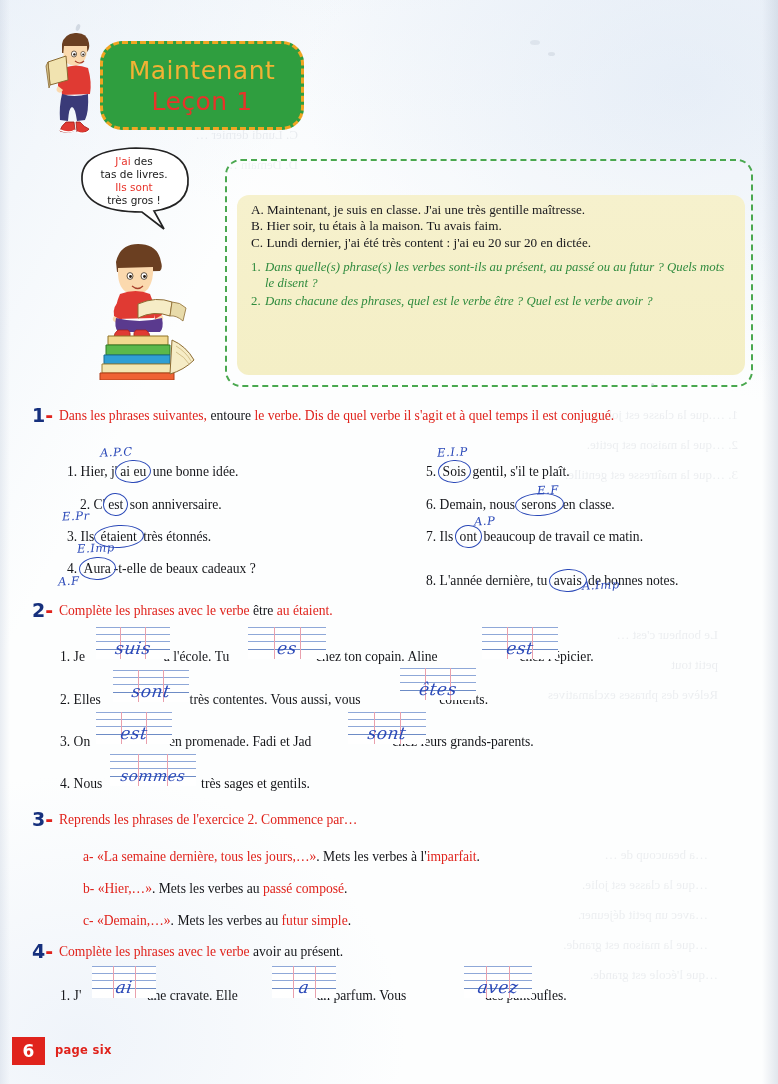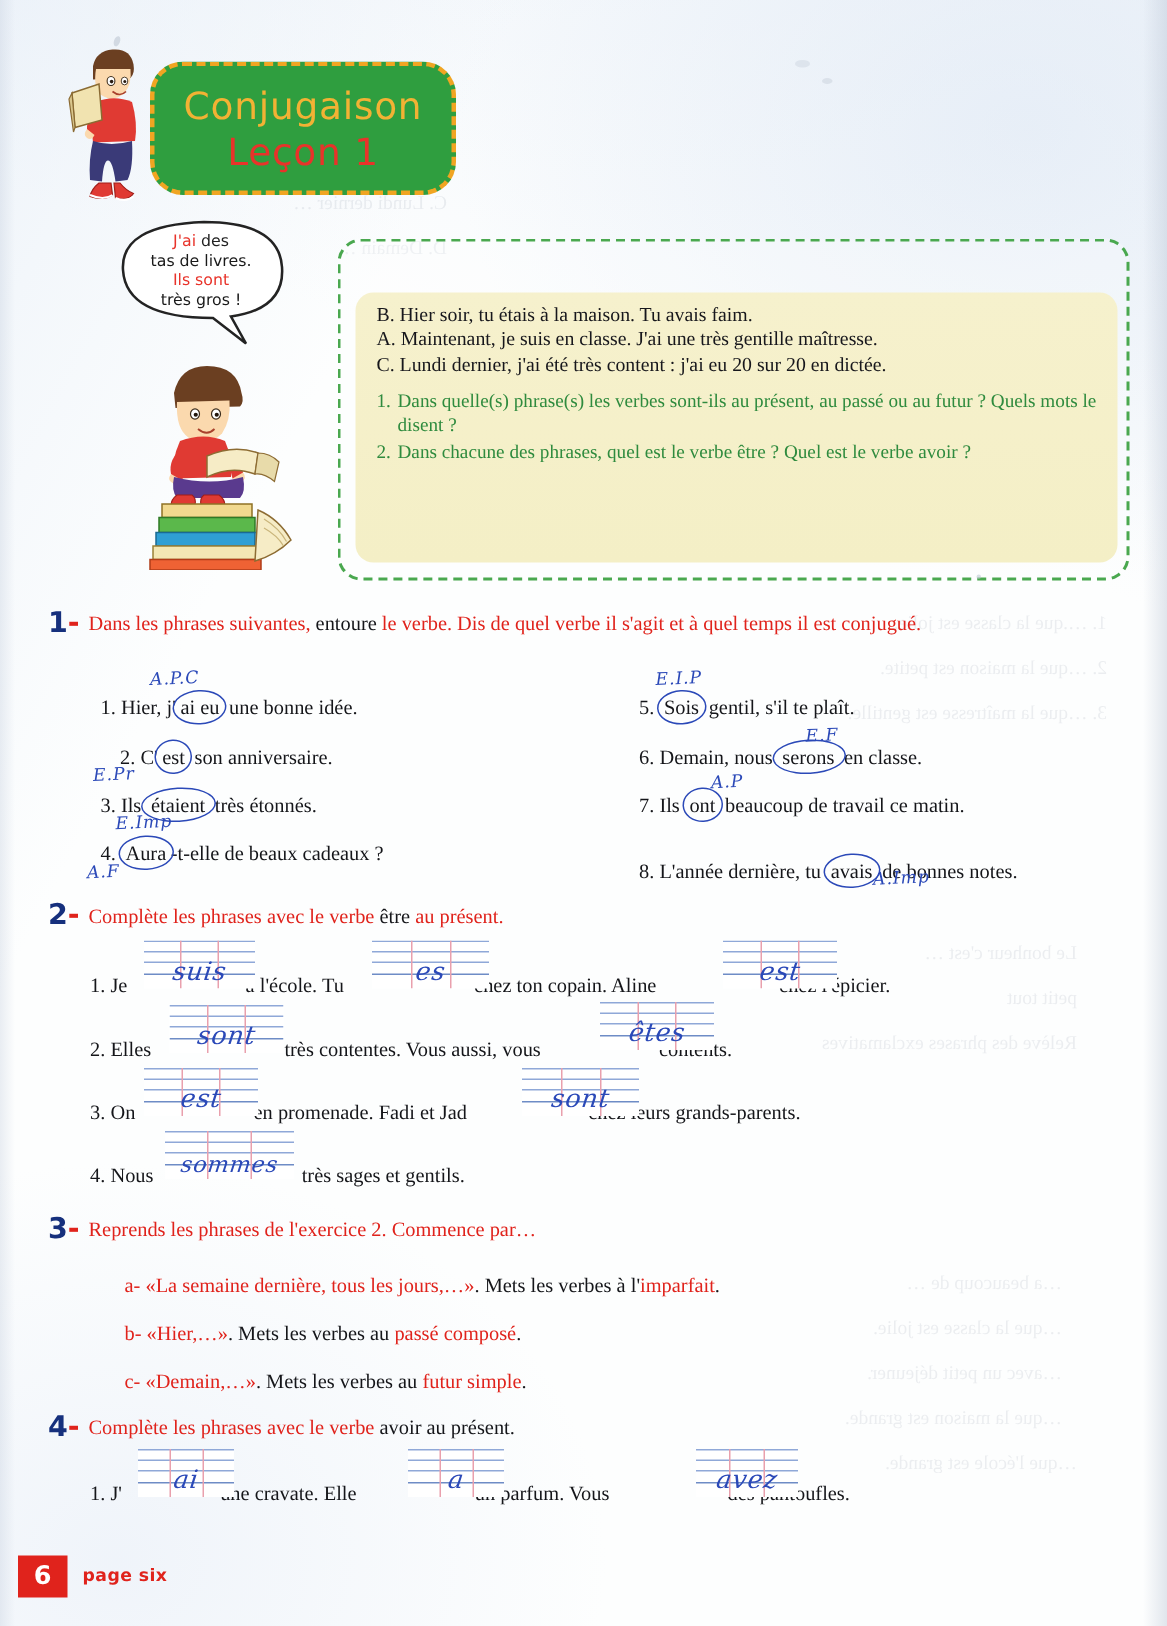--- a/index.html
+++ b/index.html
@@ -107,21 +107,21 @@
     font-family:"Liberation Serif",serif;font-size:13.2px;line-height:16.4px;
     color:#17171c;white-space:nowrap;
   }
   .dq{
     font-family:"Liberation Serif",serif;font-size:12.8px;line-height:16px;
     color:#2f8b3e;
   }
   .dq-wrap{margin-top:8px;}
   .dq-item{display:flex;}
   .dq-num{width:14px;flex:none;}
-  .dq-txt{flex:1;}
+  .dq-txt{flex:1;font-style:italic;}
 
   
   .ex{position:absolute;left:0;width:778px;}
   .ex-num{
     position:absolute;left:32px;
     font-family:"DejaVu Sans",sans-serif;font-weight:bold;font-size:19px;
     color:#16307d;letter-spacing:0;
   }
   .ex-num .dash{color:#e0231c;font-weight:bold;}
   .ex-instr{
@@ -226,21 +226,21 @@
 
       <path d="M18 68 q12 4 26 0 q1 18 -3 26 l-8 1 q-2-14 -5-14 q-3 0 -4 14 l-8-1 q-1-14 2-26z" fill="#3a3a78"></path>
 
       <path d="M22 96 q-5 4 -6 9 q9 3 15 -1 l-1-8 z" fill="#e03a33" stroke="#a01d18" stroke-width=".8"></path>
       <path d="M36 96 q4 5 9 7 q-3 5 -12 3 l-1-10 z" fill="#e03a33" stroke="#a01d18" stroke-width=".8"></path>
       <path d="M16 104 q9 4 15 0" stroke="#fff" stroke-width="1.4" fill="none"></path>
       <path d="M33 106 q7 3 12 -1" stroke="#fff" stroke-width="1.4" fill="none"></path>
     </svg>
 
     <div class="lesson-badge">
-      <div class="l1">Conjugaison</div>
+      <div class="l1">Maintenant</div>
       <div class="l2">Leçon 1</div>
     </div>
 
   </div>
 
   <svg style="position:absolute;left:74px;top:146px;width:130px;height:110px;" viewBox="0 0 130 110">
     <path d="M62 2 q50 0 52 30 q2 28 -34 33 l10 18 l-22 -17 q-58 0 -60 -32 q-2 -30 54 -32 z" fill="#ffffff" stroke="#232323" stroke-width="1.7"></path>
   </svg>
   <div class="bubble" style="border:none;background:transparent;left:80px;top:150px;width:108px;height:62px;">
     <div class="bl"><span class="red">J'ai</span><span class="blk"> des</span></div>
@@ -281,22 +281,22 @@
     <path d="M20 173 l74 0 l0 7 l-74 0 z" fill="#ef6234" stroke="#b03d18" stroke-width="1"></path>
 
     <path d="M92 140 q14 6 22 20 q-10 10 -24 14 l2 -34 z" fill="#f6ecc6" stroke="#8d6c33" stroke-width="1"></path>
     <path d="M96 146 q10 6 15 15" stroke="#c9b47a" stroke-width=".8" fill="none"></path>
     <path d="M96 152 q9 5 13 12" stroke="#c9b47a" stroke-width=".8" fill="none"></path>
   </svg>
 
   <div class="discover">
 
     <div class="discover-inner">
+      <div class="dl">A. Maintenant, je suis en classe. J'ai une très gentille maîtresse.</div>
       <div class="dl">B. Hier soir, tu étais à la maison. Tu avais faim.</div>
-      <div class="dl">A. Maintenant, je suis en classe. J'ai une très gentille maîtresse.</div>
       <div class="dl">C. Lundi dernier, j'ai été très content : j'ai eu 20 sur 20 en dictée.</div>
 
       <div class="dq-wrap">
         <div class="dq dq-item">
           <span class="dq-num">1.</span>
           <span class="dq-txt">Dans quelle(s) phrase(s) les verbes sont-ils au présent, au passé ou au futur ? Quels mots le disent ?</span>
         </div>
         <div class="dq dq-item" style="margin-top:2px;">
           <span class="dq-num">2.</span>
           <span class="dq-txt">Dans chacune des phrases, quel est le verbe être ? Quel est le verbe avoir ?</span>
@@ -360,21 +360,21 @@
       <span>L'année dernière, tu </span><span class="circled"><span>avais</span></span><span> de bonnes notes.</span>
     </div>
     <div class="pen" style="left:582px;top:578px;">A.Imp</div>
   </div>
 
   <div class="ex">
     <div class="ex-num" style="top:599px;">
       <span>2</span><span class="dash">-</span>
     </div>
     <div class="ex-instr" style="top:602px;">
-      <span class="r">Complète les phrases avec le verbe </span><span class="k">être</span><span class="r"> au présent.</span>
+      <span class="r">Complète les phrases avec le verbe </span><span class="k">être</span><span class="r"> au étaient.</span>
     </div>
 
     <div class="item" style="left:60px;top:649px;">
       <span>1.</span>
       <span>Je </span>
       <span style="display:inline-block;width:72px;"></span><span> à l'école. Tu </span><span style="display:inline-block;width:80px;"></span><span> chez ton copain. Aline </span><span style="display:inline-block;width:75px;"></span><span> chez l'épicier.</span>
     </div>
 
     <div class="item" style="left:60px;top:692px;">
       <span>2.</span>

